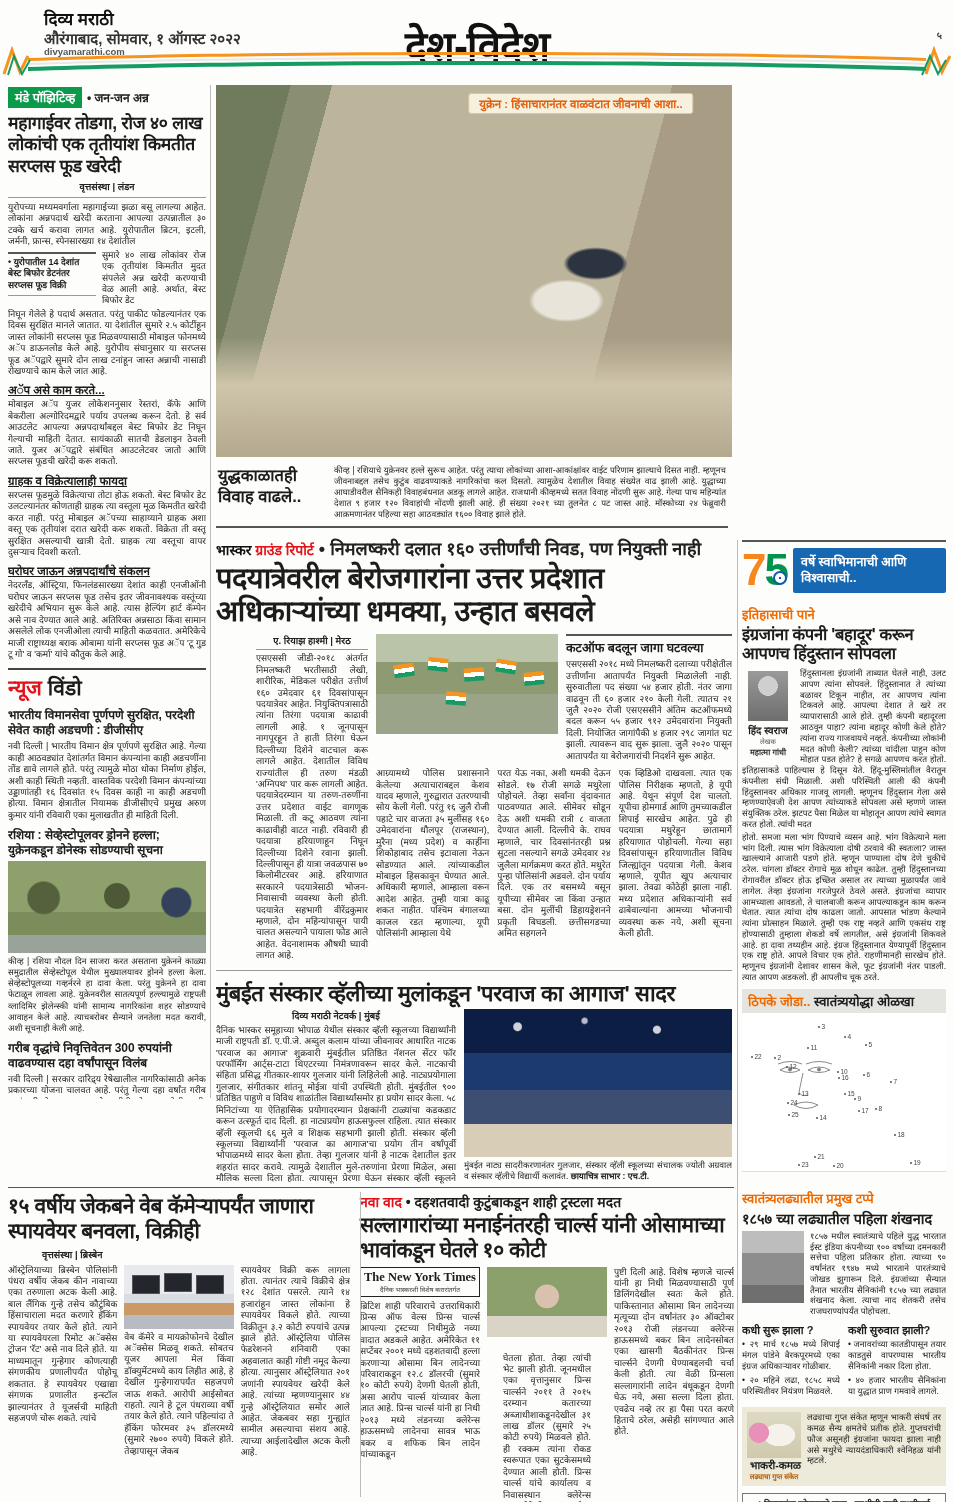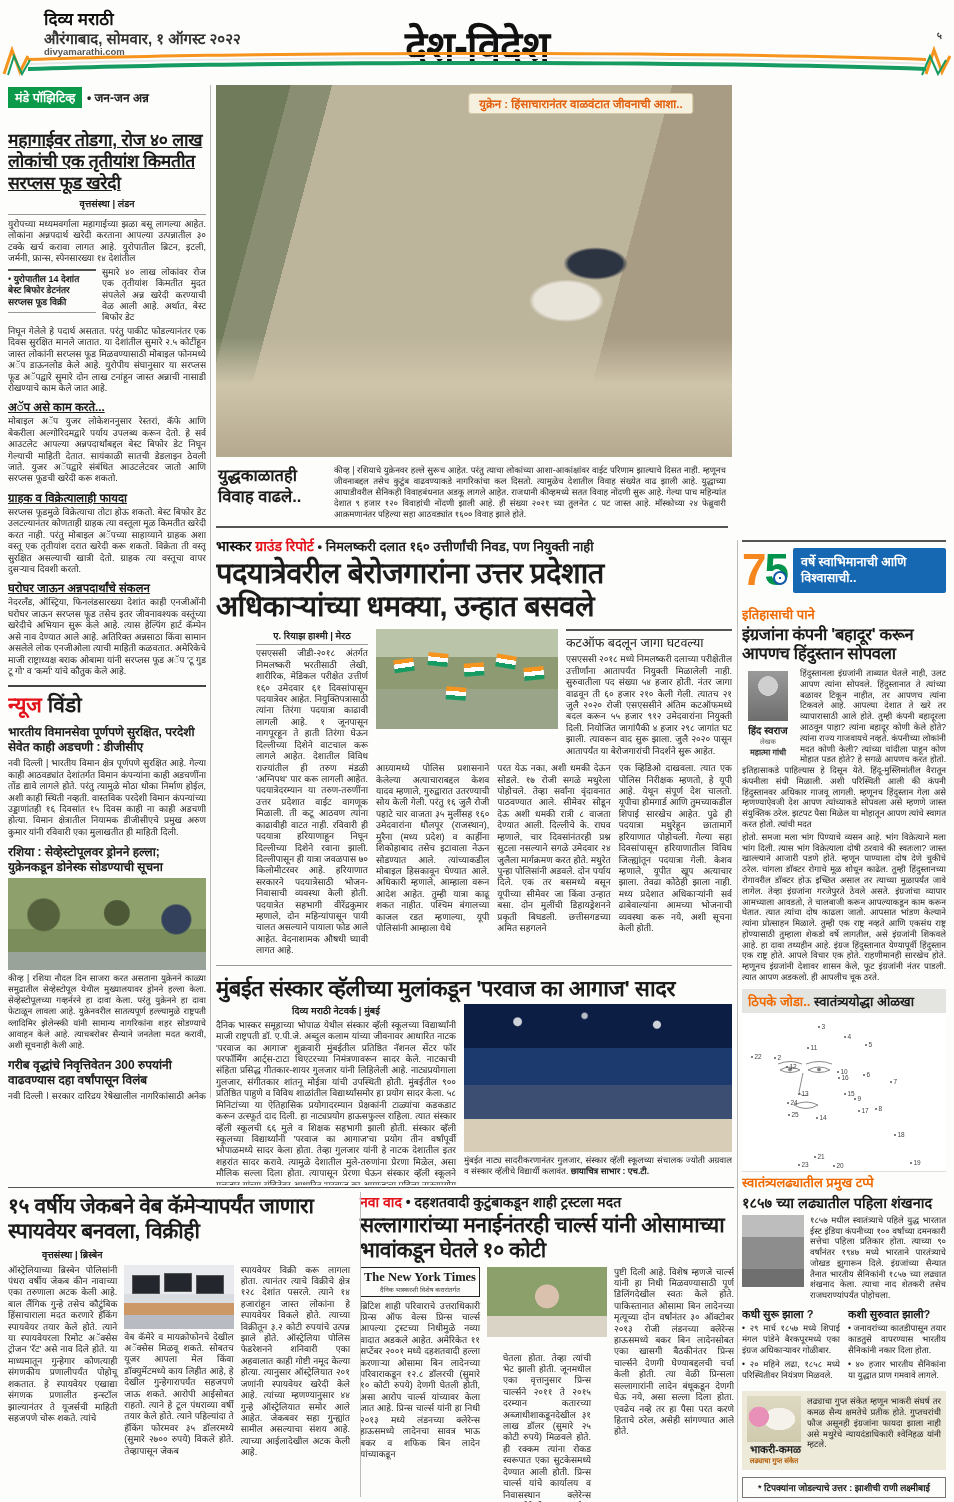--- a/index.html
+++ b/index.html
@@ -27,51 +27,51 @@
   .main{position:absolute;top:85px;left:0;width:954px;height:1417px;}
   .col-left{position:absolute;left:8px;top:2px;width:198px;height:1012px;overflow:hidden;}
   .col-center{position:absolute;left:216px;top:0;width:516px;height:1100px;overflow:hidden;}
   .col-right{position:absolute;left:742px;top:455px;width:204px;height:962px;overflow:hidden;}
   .band{position:absolute;left:8px;top:1102px;width:726px;height:315px;border-top:1.5px solid #555;
         padding-top:4px;overflow:hidden;}
   
   .badge-green{display:inline-block;background:#0a9a4a;color:#fff;font-size:12.5px;font-weight:bold;
                padding:2px 7px;}
   .kicker-sm{font-size:12px;font-weight:bold;color:#222;}
-  .hl-left{font-size:17.5px;line-height:1.22;font-weight:bold;margin:22px 0 3px;letter-spacing:-0.3px;text-decoration:underline;}
+  .hl-left{font-size:17.5px;line-height:1.22;font-weight:bold;margin:5px 0 3px;letter-spacing:-0.3px;}
   .inset-box{float:left;width:84px;font-size:9px;font-weight:bold;line-height:1.3;
              border-top:2px solid #555;border-bottom:1px solid #999;padding:3px 4px 3px 0;margin:2px 6px 2px 0;}
   .nw-head{font-size:21px;font-weight:bold;border-top:2.5px solid #444;padding-top:3px;margin-top:8px;}
   .nw-item-hl{font-size:12px;font-weight:bold;line-height:1.25;margin:7px 0 3px;}
   .caption{font-size:8.5px;line-height:1.3;text-align:justify;color:#222;}
   .caption b{font-weight:bold;}
   
   .hero{height:372px;background:
         radial-gradient(ellipse at 48% 58%, #e8e4da 0 6%, rgba(0,0,0,0) 7%),
         radial-gradient(ellipse at 52% 48%, #2c3442 0 5%, rgba(0,0,0,0) 6%),
         linear-gradient(105deg,#6f7b5a 0 9%,#8a8f74 9% 14%,#bdb49c 14% 55%,#a89c84 55% 72%,#8f8a7c 72% 100%);}
   .hero::after{content:"";position:absolute;left:0;right:0;bottom:0;height:120px;
         background:linear-gradient(0deg,#b4a98f,#cfc5ab 60%,rgba(0,0,0,0));}
   .hero-badge{position:absolute;top:8px;left:50%;transform:translateX(-50%);
         background:#f6f0df;border:1px solid #d8c9a5;border-radius:3px;padding:2px 10px;
         font-size:11.5px;font-weight:bold;color:#e3600d;white-space:nowrap;z-index:2;}
   .wed-row{display:flex;gap:8px;padding:8px 2px 6px;border-bottom:2px solid #555;}
   .wed-title{width:108px;font-size:16.5px;font-weight:bold;line-height:1.25;}
   .gr-kicker{font-size:14px;margin:8px 0 2px;}
   .gr-kicker .bk{font-weight:bold;color:#111;}
-  .gr-rest{font-size:13px;font-weight:bold;color:#222;}
+  .gr-rest{font-size:18px;font-weight:bold;color:#222;}
   .hl-main{font-size:29px;font-weight:bold;line-height:1.14;letter-spacing:-0.5px;margin:2px 0 6px;}
   .gr-grid{display:flex;gap:8px;}
   .gr-colA{width:112px;flex:none;margin-left:40px;}
   .gr-right{flex:1;min-width:0;}
   .gr-row1{display:flex;gap:8px;}
   .flags{width:182px;height:100px;flex:none;background:linear-gradient(180deg,#b9c4a8 0 28%,#8e9a72 28% 60%,#9aa488 60%);}
   .flag{position:absolute;width:20px;height:13px;background:linear-gradient(180deg,#f7941d 0 33%,#fff 33% 66%,#169b62 66%);box-shadow:0 13px 0 -12px #555;}
   .cutoff{flex:1;border-top:2px solid #555;padding-top:3px;}
-  .cutoff-title{font-size:12.5px;font-weight:normal;margin-bottom:3px;}
+  .cutoff-title{font-size:12.5px;font-weight:bold;margin-bottom:3px;}
   .gr-row2{display:flex;gap:8px;margin-top:6px;}
   .gr-row2 .c{flex:1;min-width:0;}
   .hl-mid{font-size:22px;font-weight:bold;letter-spacing:-0.4px;margin:8px 0 2px;border-top:1px solid #999;padding-top:6px;}
   .mum-grid{display:flex;gap:8px;}
   .mum-left{width:240px;flex:none;}
   .stage{height:148px;background:
          radial-gradient(circle at 20% 12%,rgba(255,255,255,.8) 0 1.5%,rgba(0,0,0,0) 2%),
          radial-gradient(circle at 45% 8%,rgba(255,255,255,.7) 0 1.2%,rgba(0,0,0,0) 2%),
          radial-gradient(circle at 72% 14%,rgba(255,255,255,.8) 0 1.5%,rgba(0,0,0,0) 2%),
          linear-gradient(180deg,#0d1e44 0 30%,#1c3a6e 30% 55%,#3c4f72 55% 78%,#d8cdb6 78%);}
@@ -107,21 +107,21 @@
         radial-gradient(circle at 50% 30%,#cfcfcf 0 24%,rgba(0,0,0,0) 25%),
         linear-gradient(180deg,#9a9a9a,#6e6e6e);}
   .g-title{font-size:10px;font-weight:bold;margin-top:2px;}
   .g-role{font-size:7px;color:#555;}
   .g-auth{font-size:8px;font-weight:bold;color:#333;}
   .pz-head{background:#e4e4e0;padding:3px 6px;font-size:13px;margin-top:6px;}
   .dots-canvas{position:relative;height:158px;background:#fff;border-bottom:1px solid #ddd;}
   .dot{position:absolute;font-size:6.5px;color:#444;}
   .dot::before{content:"";display:inline-block;width:2px;height:2px;background:#555;border-radius:50%;
                margin-right:1.5px;vertical-align:middle;}
-  .ms-sec{font-size:13px;margin:1px 0 1px;}
+  .ms-sec{font-size:13px;margin:17px 0 1px;}
   .ms-hl{font-size:14.5px;font-weight:bold;margin-bottom:3px;}
   .ms-row{display:flex;gap:6px;}
   .battle{width:62px;height:72px;flex:none;background:
         linear-gradient(180deg,#bdbdbd 0 30%,#8d8d8d 30% 75%,#6f6f6f 75%);}
   .qa{display:flex;gap:8px;margin-top:5px;}
   .qa .q{flex:1;min-width:0;}
   .q-title{font-size:11px;font-weight:bold;margin-bottom:2px;}
   .q-b{font-size:8.5px;line-height:1.3;text-align:justify;margin-bottom:3px;}
   .secret{display:flex;gap:6px;background:#edeada;padding:5px;margin-top:7px;}
   .lotus{width:54px;height:46px;flex:none;background:

